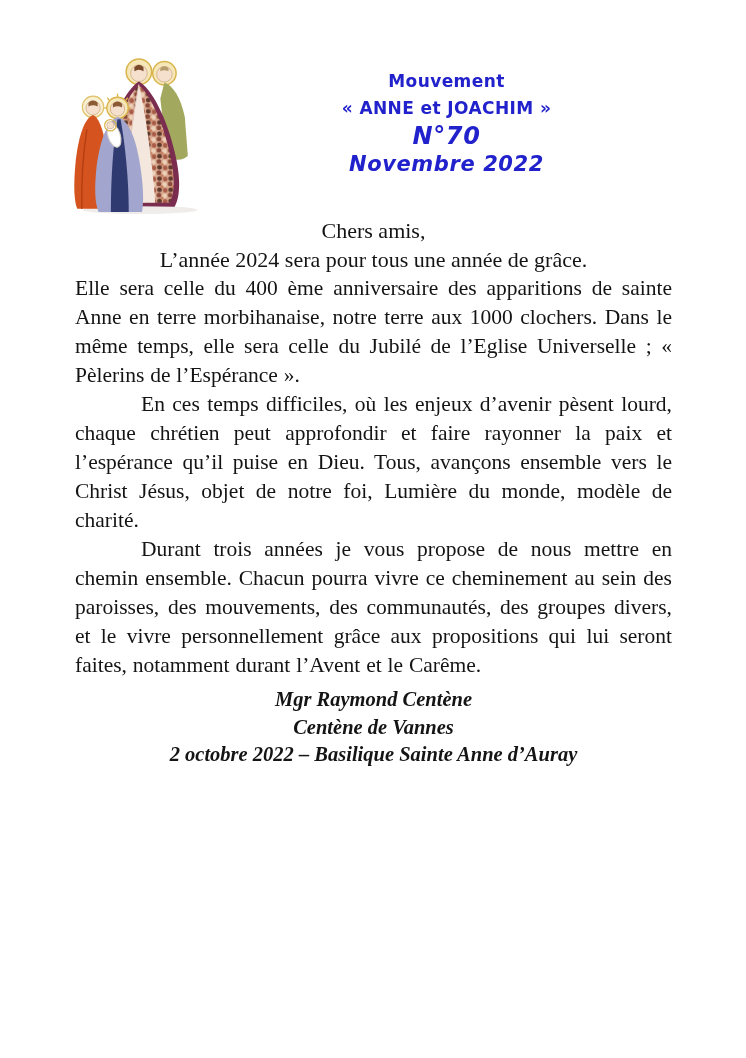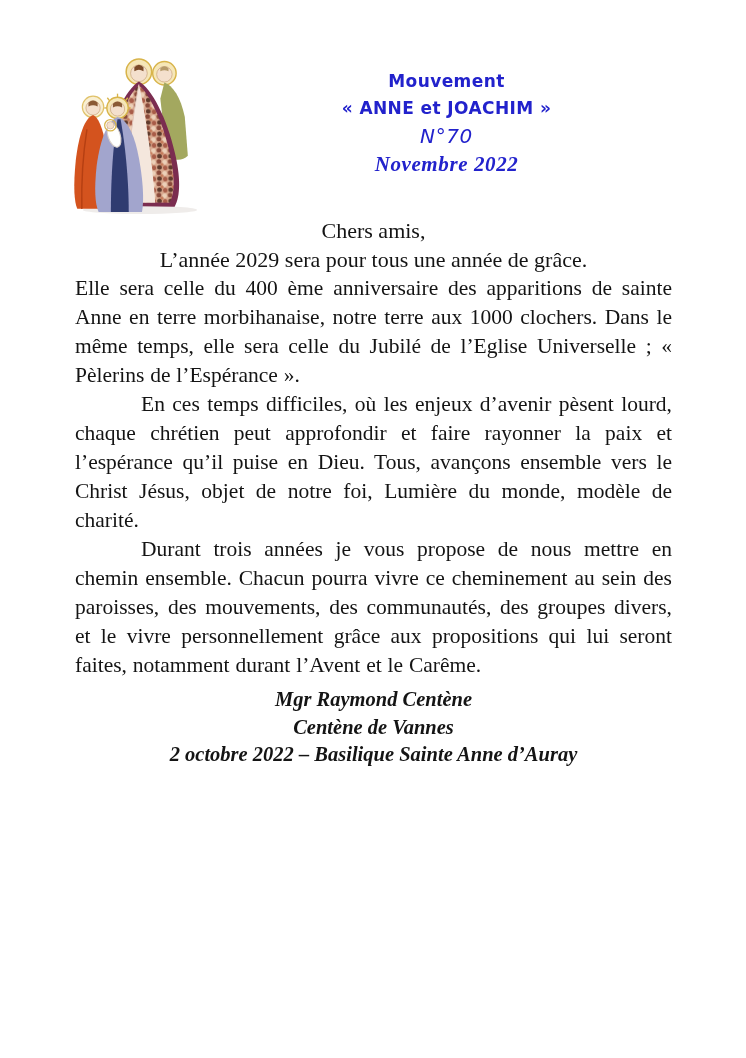--- a/index.html
+++ b/index.html
@@ -10,22 +10,22 @@
   }
   
   .header { display:flex; align-items:flex-start; }
   .logo { width:156px; height:158px; flex:0 0 auto; margin-left:-10px; margin-top:2px; }
   .logo svg { width:100%; height:100%; display:block; }
   .header-text {
     flex:1 1 auto; text-align:center; padding-top:12px;
     font-family:"DejaVu Sans", sans-serif; color:#2222cc;
   }
   .ht-line  { font-weight:bold; font-size:17px; line-height:27px; letter-spacing:.4px; }
-  .ht-issue { font-weight:normal; font-style:italic; font-size:20px; line-height:28px; letter-spacing:.6px; }
-  .ht-date  { font-weight:bold; font-style:italic; font-size:21px; line-height:28px; letter-spacing:.6px;font-family:Liberation Serif, serif; }
+  .ht-issue { font-weight:bold; font-style:italic; font-size:24px; line-height:28px; letter-spacing:.6px; }
+  .ht-date  { font-weight:bold; font-style:italic; font-size:21px; line-height:28px; letter-spacing:.6px; }
   
   .letter p { margin:0; }
   .salutation { text-align:center; font-size:22px; line-height:29px; margin-top:20px; }
   .heading    { text-align:center; font-size:22px; line-height:29px; font-weight:bold; margin-top:27px; }
   .intro      { text-align:center; font-size:22px; line-height:29px; margin-top:23px; }
   .para {
     font-size:21.5px; line-height:29px; text-align:justify; margin-top:23px;
     word-spacing:.5px;
     font-family:Liberation Serif, serif;
   }
@@ -100,21 +100,21 @@
     <div class="header-text" style="color: rgb(34, 34, 204);">
       <div class="ht-line">Mouvement</div>
       <div class="ht-line">« ANNE et JOACHIM »</div>
       <div class="ht-issue">N°70</div>
       <div class="ht-date">Novembre 2022</div>
     </div>
   </div>
 
   <div class="letter">
     <p class="salutation">Chers amis,</p>
-    <p class="intro">L’année 2029 sera pour tous une année de grâce.</p>
+    <p class="intro">L’année 2024 sera pour tous une année de grâce.</p>
     <p class="para">Elle sera celle du 400 ème anniversaire des apparitions de sainte Anne en terre morbihanaise, notre terre aux 1000 clochers. Dans le même temps, elle sera celle du Jubilé de l’Eglise Universelle ; « Pèlerins de l’Espérance ».</p>
     <p class="para indent">En ces temps difficiles, où les enjeux d’avenir pèsent lourd, chaque chrétien peut approfondir et faire rayonner la paix et l’espérance qu’il puise en Dieu. Tous, avançons ensemble vers le Christ Jésus, objet de notre foi, Lumière du monde, modèle de charité.</p>
     <p class="para indent">Durant trois années je vous propose de nous mettre en chemin ensemble. Chacun pourra vivre ce cheminement au sein des paroisses, des mouvements, des communautés, des groupes divers, et le vivre personnellement grâce aux propositions qui lui seront faites, notamment durant l’Avent et le Carême.</p>
 
     <div class="signature">
       <p>Mgr Raymond Centène</p>
       <p>Centène de Vannes</p>
       <p>2 octobre 2022 – Basilique Sainte Anne d’Auray</p>
     </div>
   </div>

